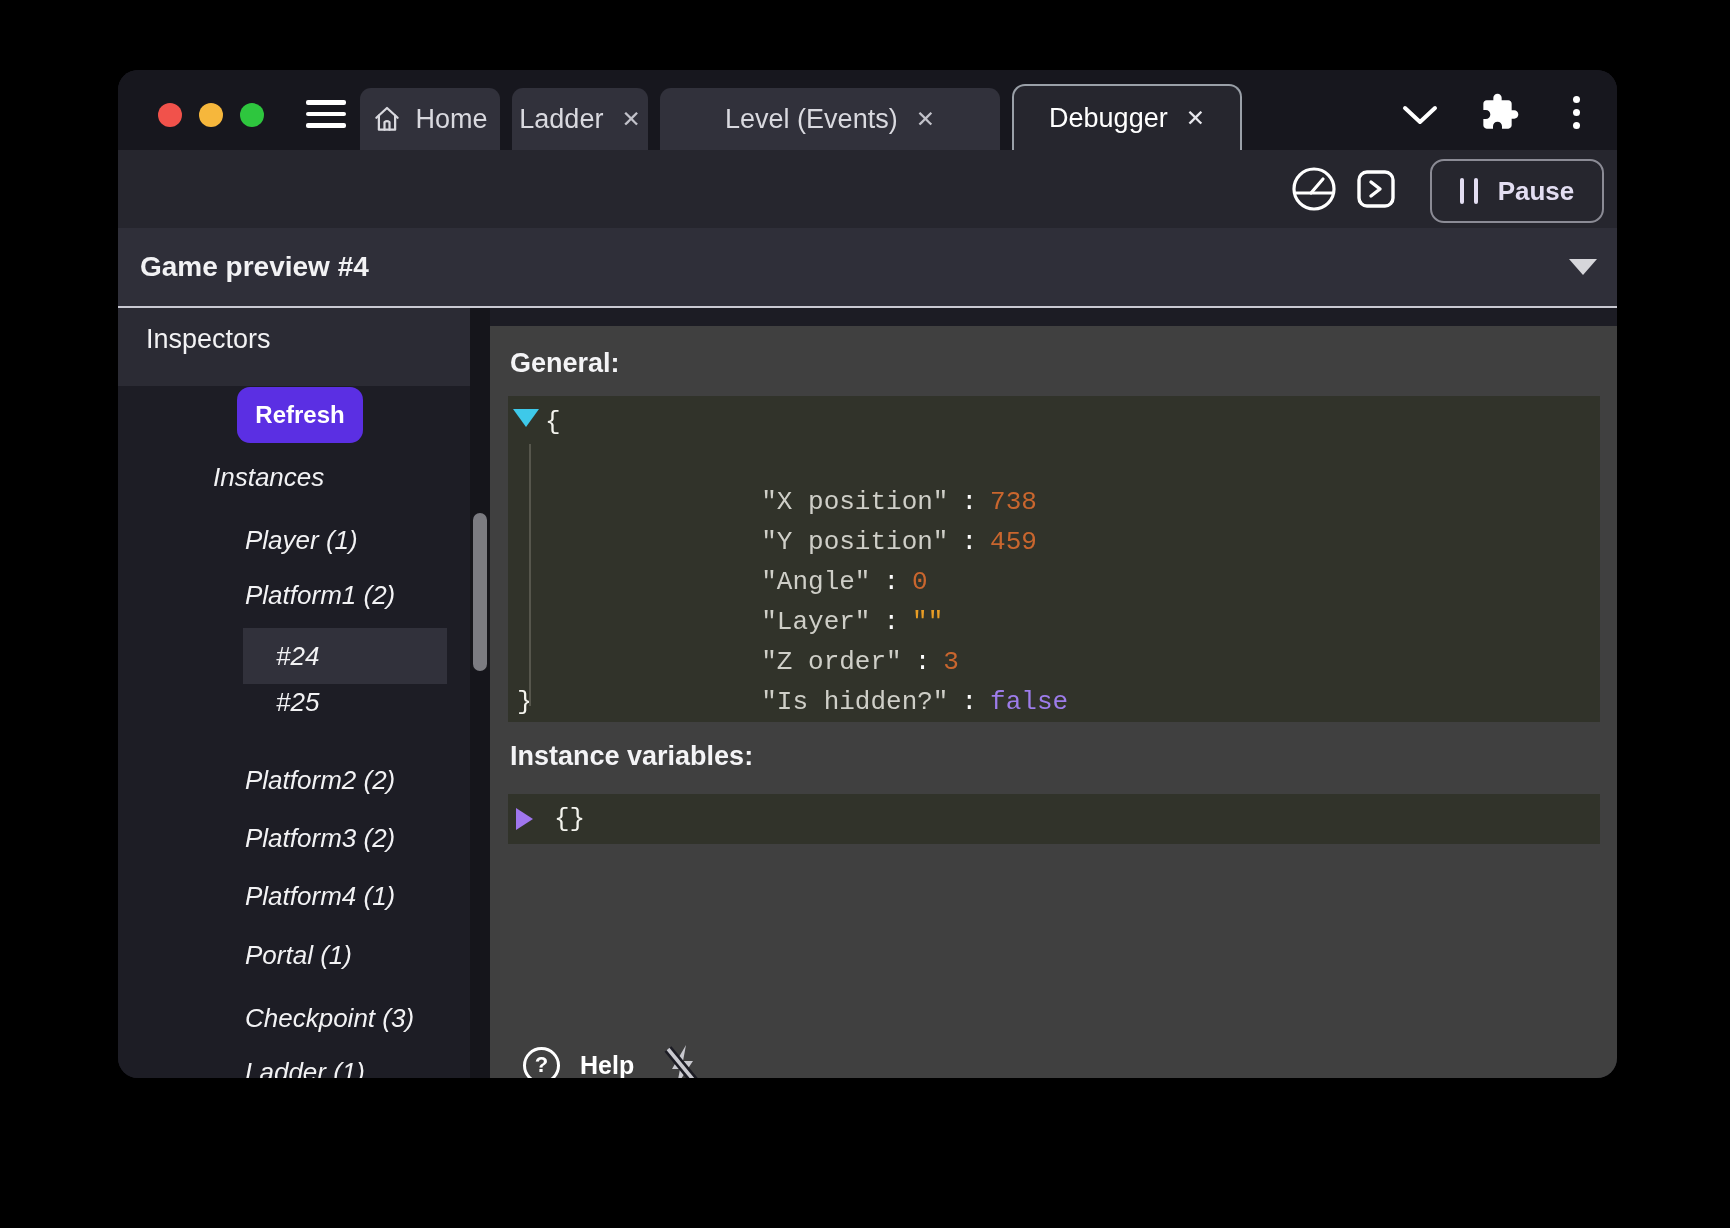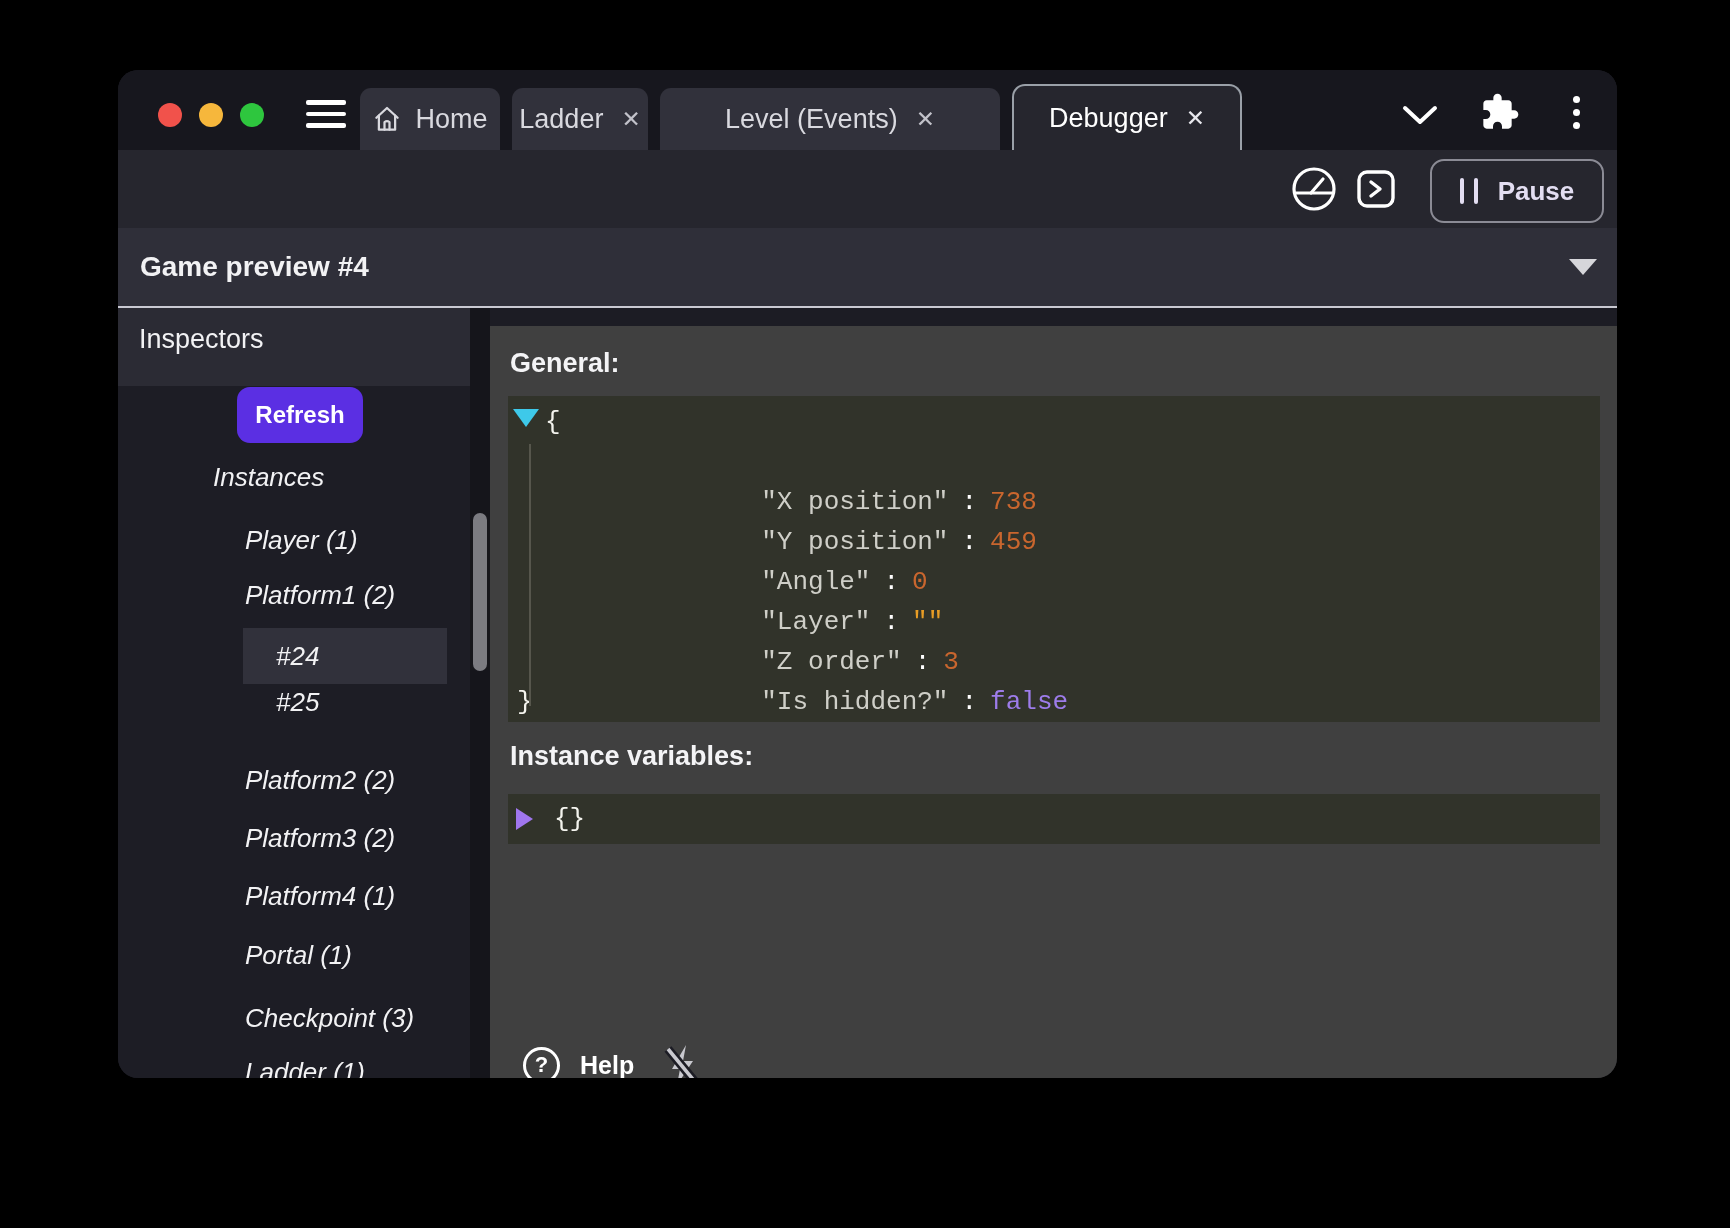--- a/index.html
+++ b/index.html
@@ -45,21 +45,21 @@
   .preview-row{position:absolute;left:0;top:158px;width:100%;height:80px;background:#2f2f39;
        border-bottom:2px solid #c9c9d2;box-sizing:border-box;display:flex;
        align-items:center;justify-content:space-between;padding:0 14px 0 22px;cursor:pointer;}
   .preview-title{font-size:28px;font-weight:600;color:#f2f2f4;}
   .caret-down{width:0;height:0;border-left:14px solid transparent;
        border-right:14px solid transparent;border-top:16px solid #d6d6da;margin-right:6px;}
 
   
   .body{position:absolute;left:0;top:238px;width:100%;height:770px;display:flex;}
   .sidebar{position:relative;width:372px;height:100%;background:#1d1d25;flex:none;overflow:hidden;}
-  .insp-header{height:78px;background:#2b2b34;line-height:63px;padding-left:21px;
+  .insp-header{height:78px;background:#2b2b34;line-height:63px;padding-left:28px;
        font-size:27px;color:#f2f2f4;}
   .refresh{position:absolute;left:119px;top:79px;width:126px;height:56px;border:none;
        border-radius:13px;background:#5b2fe3;color:#fff;font-size:24px;font-weight:700;
        font-family:inherit;cursor:pointer;}
   .srow{position:absolute;left:0;width:352px;height:56px;line-height:56px;font-size:26px;
        color:#f2f2f4;cursor:pointer;box-sizing:border-box;font-style:italic;}
   .srow.root{padding-left:95px;}
   .srow.lvl1{padding-left:127px;}
   .srow.lvl2{padding-left:158px;}
   .srow.selected{left:125px;width:204px;padding-left:33px;background:#31313b;}

